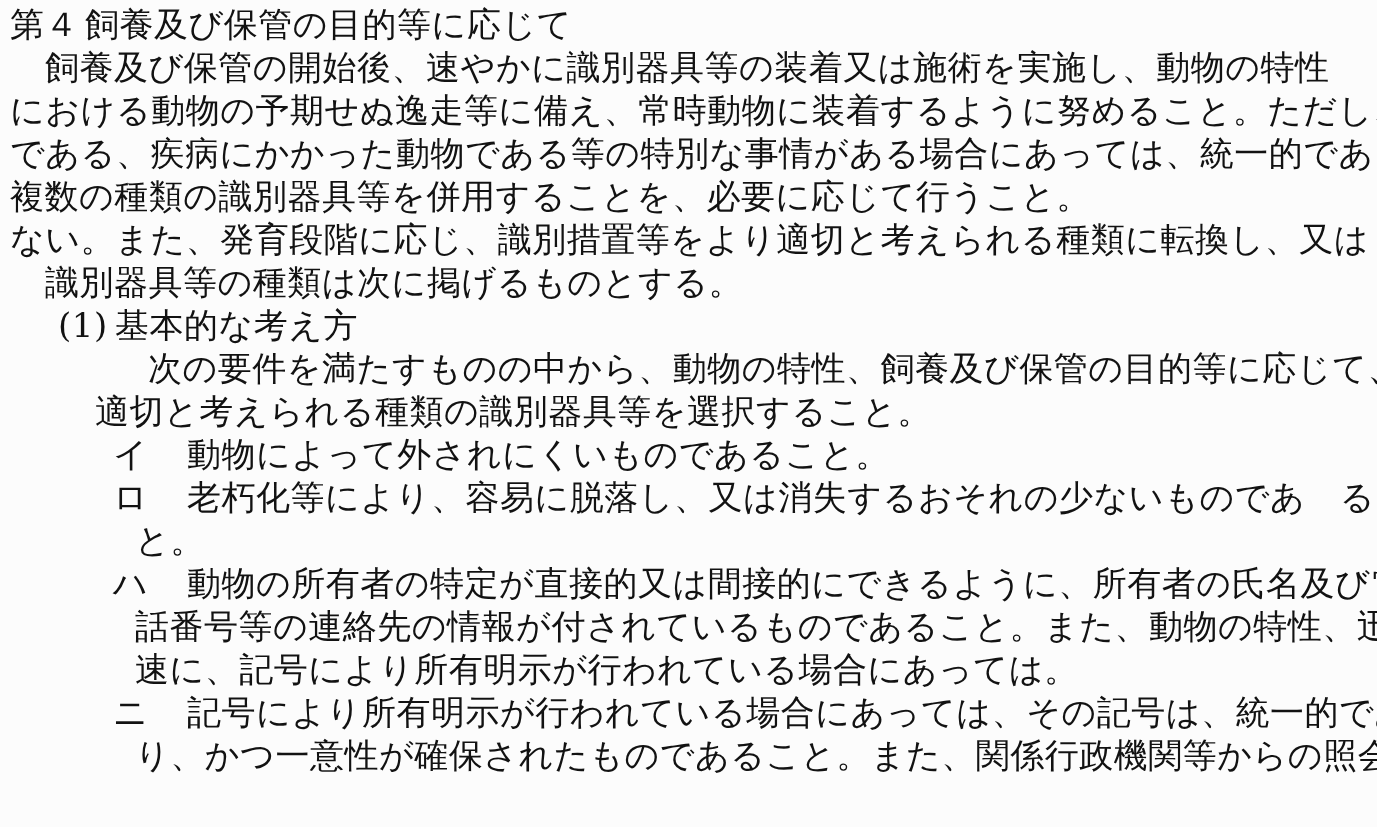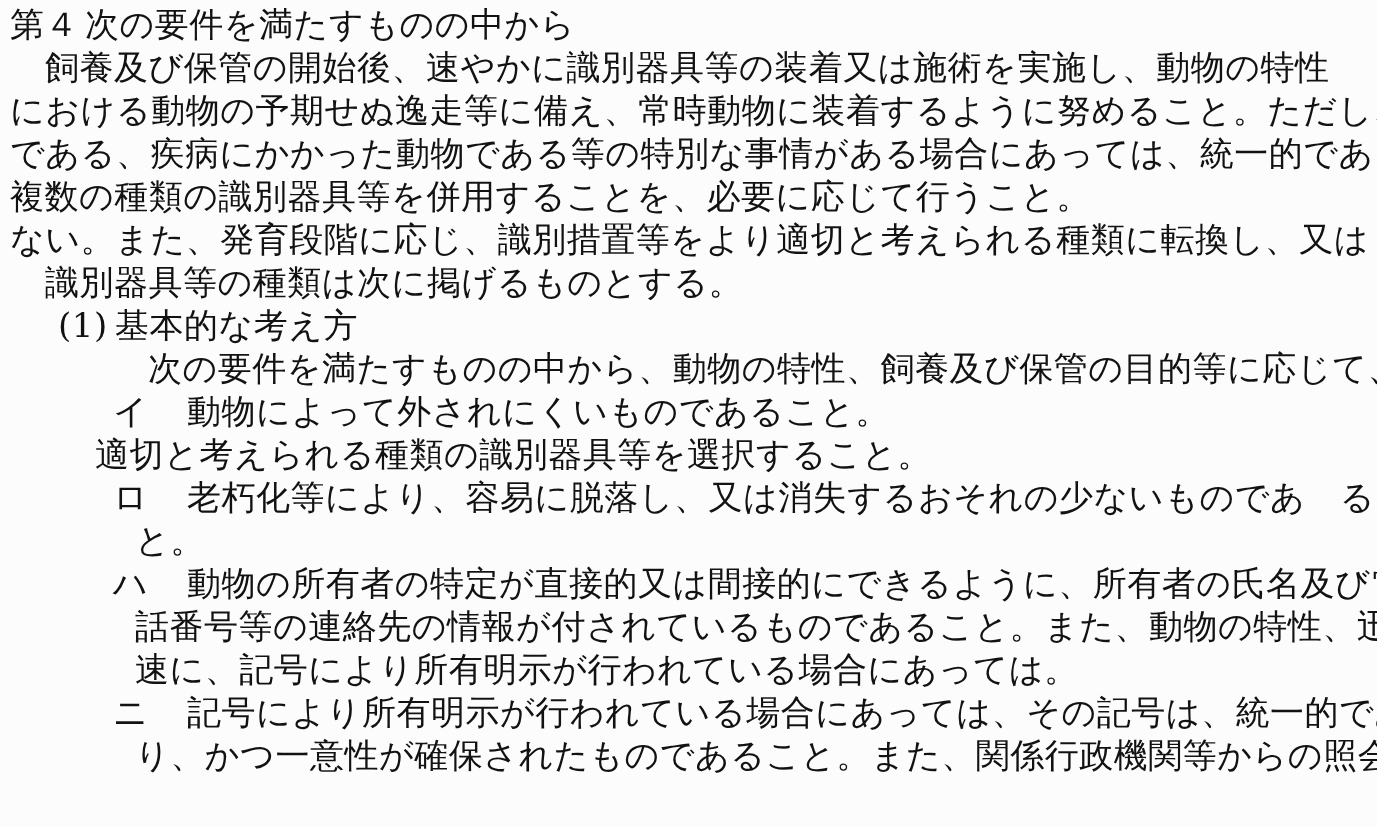--- a/index.html
+++ b/index.html
@@ -48,35 +48,35 @@
   .ilabel {
     display: inline-block;
     width: 74px;
   }
 </style>
 </head>
 <body>
 
 <div class="page">
 
-  <div class="line x0"><span class="hnum">第４</span><span>次の要件を満たすものの中から</span></div>
+  <div class="line x0"><span class="hnum">第４</span><span>飼養及び保管の目的等に応じて</span></div>
 
   <div class="line x1">飼養及び保管の開始後、速やかに識別器具等の装着又は施術を実施し、動物の特性</div>
   <div class="line x0">における動物の予期せぬ逸走等に備え、常時動物に装着するように努めること。ただし、</div>
   <div class="line x0">である、疾病にかかった動物である等の特別な事情がある場合にあっては、統一的であ</div>
   <div class="line x0">複数の種類の識別器具等を併用することを、必要に応じて行うこと。</div>
   <div class="line x0">ない。また、発育段階に応じ、識別措置等をより適切と考えられる種類に転換し、又は</div>
   <div class="line x1">識別器具等の種類は次に掲げるものとする。</div>
 
   <div class="line xnum"><span class="numlabel">(1)</span><span>基本的な考え方</span></div>
 
   <div class="line xsub1">次の要件を満たすものの中から、動物の特性、飼養及び保管の目的等に応じて、</div>
+  <div class="line xsub0">適切と考えられる種類の識別器具等を選択すること。</div>
+
   <div class="line xitem"><span class="ilabel">イ</span><span>動物によって外されにくいものであること。</span></div>
-
-  <div class="line xsub0">適切と考えられる種類の識別器具等を選択すること。</div>
 
   <div class="line xitem"><span class="ilabel">ロ</span><span>老朽化等により、容易に脱落し、又は消失するおそれの少ないものであ　るこ</span></div>
 
   <div class="line xcont">と。</div>
 
   <div class="line xitem"><span class="ilabel">ハ</span><span>動物の所有者の特定が直接的又は間接的にできるように、所有者の氏名及び電</span></div>
 
   <div class="line xcont">話番号等の連絡先の情報が付されているものであること。また、動物の特性、迅</div>
   <div class="line xcont">速に、記号により所有明示が行われている場合にあっては。</div>
 

